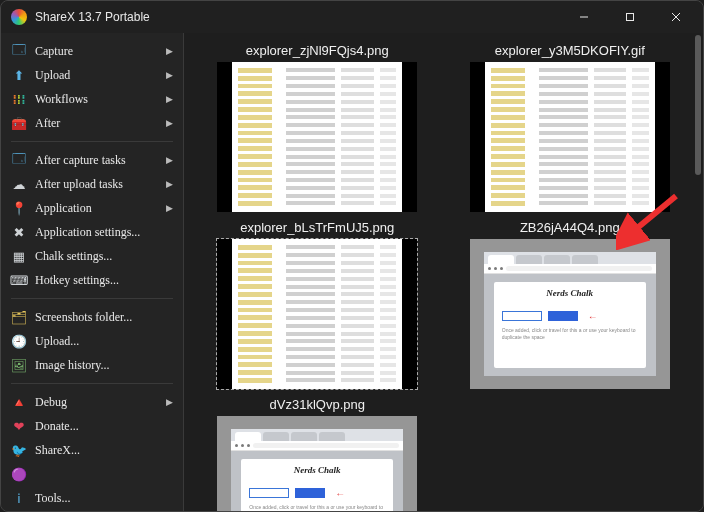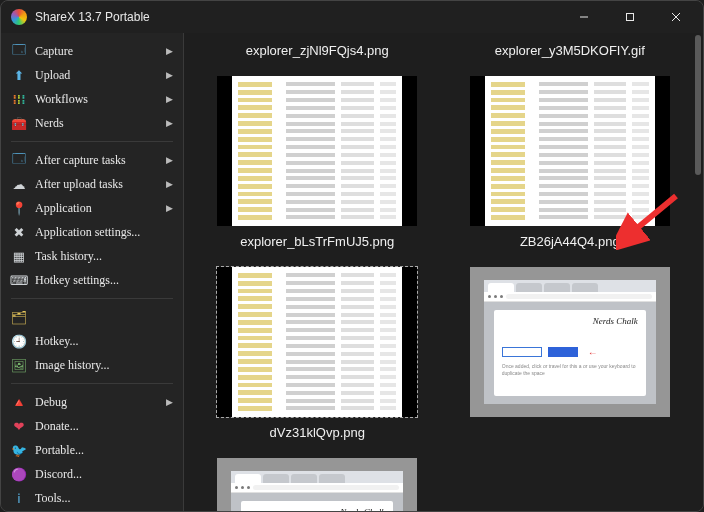--- a/index.html
+++ b/index.html
@@ -79,21 +79,21 @@
     background: #1e1e1e;
     overflow: auto;
     position: relative;
   }
   .grid {
     display: grid;
     grid-template-columns: 1fr 1fr;
     gap: 8px 14px;
     padding: 10px 14px;
   }
-  .tile { display: flex; flex-direction: column; align-items: center; gap: 14px; }
+  .tile { display: flex; flex-direction: column; align-items: center; }
   .tile .fname {
     font-size: 13px; color: #f0f0f0;
     text-align: center; margin-bottom: 4px;
     white-space: nowrap; overflow: hidden; text-overflow: ellipsis;
     max-width: 200px;
   }
   .thumb {
     width: 200px; height: 150px;
     background: #000;
     display: flex; align-items: center; justify-content: center;
@@ -187,23 +187,23 @@
   }
   .thumb-web .card {
     width: 100%; height: 100%;
     background: #fff;
     border-radius: 2px;
     padding: 6px 8px;
     display: flex; flex-direction: column;
     font-family: Georgia, serif;
   }
   .thumb-web .card .ct {
-    font-size: 9px; font-weight: normal; color: #222;
-    text-align: right; font-style: italic;
-    margin-bottom: 20px;
+    font-size: 9px; font-weight: bold; color: #222;
+    text-align: center; font-style: italic;
+    margin-bottom: 12px;
   }
   .thumb-web .card .row1 {
     display: flex; gap: 6px; align-items: center; margin-bottom: 6px;
   }
   .thumb-web .card .inp {
     width: 40px; height: 10px;
     border: 1px solid #3a75d8;
     background: #fff;
   }
   .thumb-web .card .btn {
@@ -277,21 +277,21 @@
         </div>
         <div class="menu-item">
           <span class="icon">
             <span style="background:linear-gradient(90deg,#e74c3c,#f1c40f,#2ecc71,#3498db);-webkit-background-clip:text;color:transparent;font-weight:bold;">⁞⁞⁞</span>
           </span>
           <span class="label">Workflows</span>
           <span class="chevron">▶</span>
         </div>
         <div class="menu-item">
           <span class="icon" style="color: rgb(217, 106, 74);">🧰</span>
-          <span class="label">Nerds</span>
+          <span class="label">After</span>
           <span class="chevron">▶</span>
         </div>
         <div class="menu-sep"></div>
         <div class="menu-item">
           <span class="icon" style="color: rgb(91, 180, 229);">🗔</span>
           <span class="label">After capture tasks</span>
           <span class="chevron">▶</span>
         </div>
         <div class="menu-item">
           <span class="icon" style="color: rgb(207, 211, 214);">☁</span>
@@ -302,55 +302,55 @@
           <span class="icon" style="color: rgb(214, 74, 58);">📍</span>
           <span class="label">Application</span>
           <span class="chevron">▶</span>
         </div>
         <div class="menu-item">
           <span class="icon" style="color: rgb(207, 211, 214);">✖</span>
           <span class="label">Application settings...</span>
         </div>
         <div class="menu-item">
           <span class="icon" style="color: rgb(207, 211, 214);">▦</span>
-          <span class="label">Task history...</span>
+          <span class="label">Chalk settings...</span>
         </div>
         <div class="menu-item">
           <span class="icon" style="color: rgb(207, 211, 214);">⌨</span>
           <span class="label">Hotkey settings...</span>
         </div>
         <div class="menu-sep"></div>
         <div class="menu-item">
           <span class="icon" style="color: rgb(226, 195, 90);">🗂</span>
+          <span class="label">Screenshots folder...</span>
         </div>
         <div class="menu-item">
           <span class="icon" style="color: rgb(207, 211, 214);">🕘</span>
-          <span class="label">Hotkey...</span>
+          <span class="label">Upload...</span>
         </div>
         <div class="menu-item">
           <span class="icon" style="color: rgb(123, 184, 111);">🖼</span>
           <span class="label">Image history...</span>
         </div>
         <div class="menu-sep"></div>
         <div class="menu-item">
           <span class="icon" style="color: rgb(227, 106, 61);">🔺</span>
           <span class="label">Debug</span>
           <span class="chevron">▶</span>
         </div>
         <div class="menu-item">
           <span class="icon" style="color: rgb(226, 66, 90);">❤</span>
           <span class="label">Donate...</span>
         </div>
         <div class="menu-item">
           <span class="icon" style="color: rgb(91, 180, 229);">🐦</span>
-          <span class="label">Portable...</span>
+          <span class="label">ShareX...</span>
         </div>
         <div class="menu-item">
           <span class="icon" style="color: rgb(106, 120, 216);">🟣</span>
-          <span class="label">Discord...</span>
         </div>
         <div class="menu-item">
           <span class="icon" style="color: rgb(91, 180, 229);">ℹ</span>
           <span class="label">Tools...</span>
         </div>
       </div>
     <div class="content">
       <div class="grid" id="grid">
           <div class="tile">
             <div class="fname">explorer_zjNl9FQjs4.png</div>

